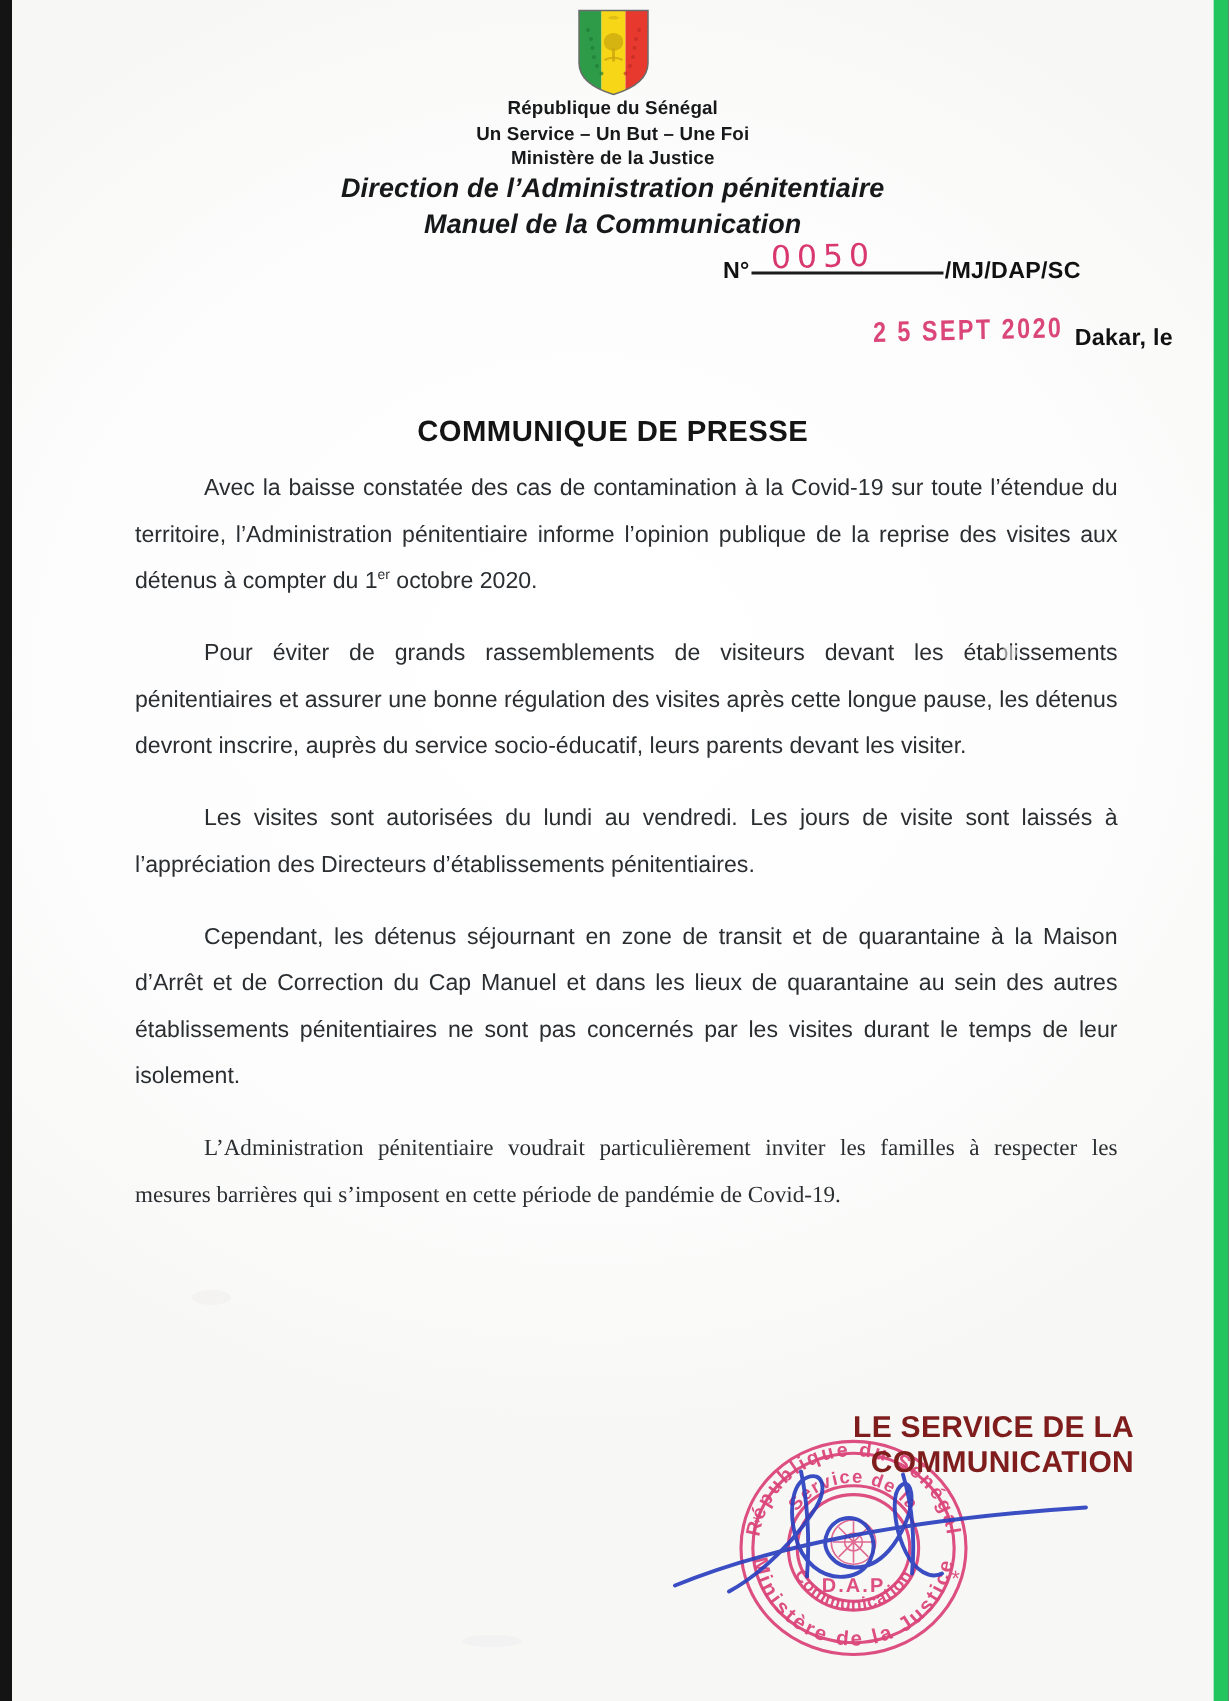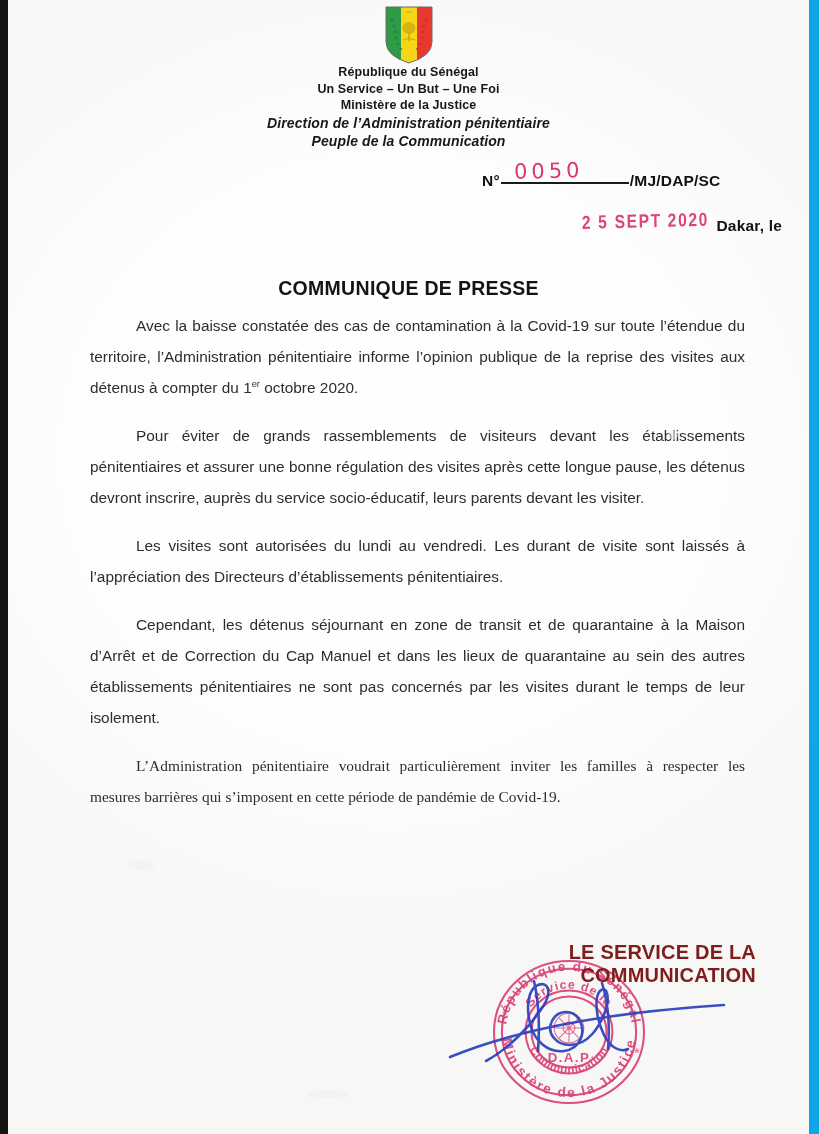--- a/index.html
+++ b/index.html
@@ -12,21 +12,21 @@
     font-family: "Liberation Sans", sans-serif;
   }
   .page {
     position: relative;
     width: 819px;
     height: 1134px;
     background: #ffffff;
     overflow: hidden;
     box-sizing: border-box;
     border-left: 8px solid #141414;
-    border-right: 10px solid #0ea5e9;
+    border-right: 10px solid #22c55e;
   }
   .scan {
     position: absolute;
     inset: 0;
     background:
       radial-gradient(ellipse 70% 45% at 48% 40%, #ffffff 0%, #fdfdfd 60%, #f7f7f6 100%);
   }
   .content {
     position: relative;
     width: 100%;
@@ -55,21 +55,21 @@
     line-height: 1.33;
   }
   .header-lines div {
     font-size: 12.5px;
     font-weight: bold;
     color: #17181a;
     letter-spacing: .1px;
   }
   .header-lines div.ital {
     font-style: italic;
-    font-size: 14px;
+    font-size: 18px;
   }
 
   
   .refblock {
     position: absolute;
     top: 172px;
     left: 474px;
     width: 300px;
     color: #111;
   }
@@ -235,40 +235,40 @@
         </g>
         <path d="M1 1 H47 V36 Q47 50 24 57 Q1 50 1 36 Z" fill="none" stroke="#6b6b6b" stroke-width="1"></path>
       </svg>
     </div>
 
     <div class="header-lines">
       <div>République du Sénégal</div>
       <div>Un Service – Un But – Une Foi</div>
       <div>Ministère de la Justice</div>
       <div class="ital">Direction de l’Administration pénitentiaire</div>
-      <div class="ital">Peuple de la Communication</div>
+      <div class="ital">Manuel de la Communication</div>
     </div>
 
     <div class="refblock">
       <div class="refline">
         <span>N°</span><span class="ref-rule"></span><span>/MJ/DAP/SC</span>
         <span class="stamp-num">0050</span>
       </div>
       <div class="dateline">
         <span>Dakar, le</span>
         <span class="stamp-date">2 5 SEPT 2020</span>
       </div>
     </div>
 
     <div class="doc-title">COMMUNIQUE DE PRESSE</div>
 
     <div class="body-text">
       <p>Avec la baisse constatée des cas de contamination à la Covid-19 sur toute l’étendue  du territoire, l’Administration pénitentiaire informe l’opinion publique  de la reprise des visites aux détenus à compter du 1<sup>er</sup> octobre 2020.</p>
       <p>Pour éviter de grands rassemblements de visiteurs devant les établissements pénitentiaires et assurer une bonne régulation des visites après cette longue pause, les détenus devront inscrire, auprès du service socio-éducatif, leurs parents devant les visiter.</p>
-      <p>Les visites sont autorisées du lundi au vendredi. Les durant de visite sont laissés à l’appréciation des Directeurs d’établissements pénitentiaires.</p>
+      <p>Les visites sont autorisées du lundi au vendredi. Les jours de visite sont laissés à l’appréciation des Directeurs d’établissements pénitentiaires.</p>
       <p>Cependant, les détenus séjournant en zone de transit et de quarantaine à la Maison d’Arrêt et de Correction du Cap Manuel et dans les lieux de quarantaine  au sein des autres établissements pénitentiaires ne sont pas concernés par les visites durant le temps de leur isolement.</p>
       <p class="last">L’Administration pénitentiaire voudrait particulièrement inviter les familles à respecter les mesures barrières qui s’imposent en cette période de pandémie de Covid-19.</p>
     </div>
 
     <div class="sign-title">LE SERVICE DE LA COMMUNICATION</div>
 
     <svg class="seal" viewBox="0 0 180 152">
       <defs>
         <path id="arcOuterTop" d="M 26 78 A 64 62 0 0 1 154 78"></path>
         <path id="arcOuterBot" d="M 22 78 A 68 66 0 0 0 158 78"></path>

